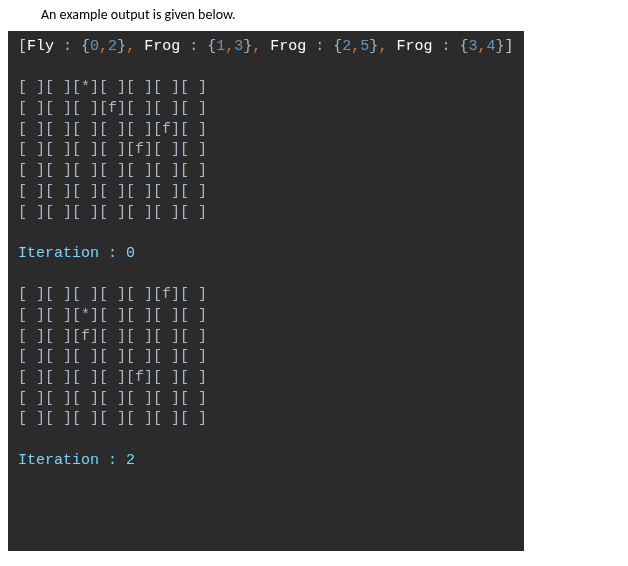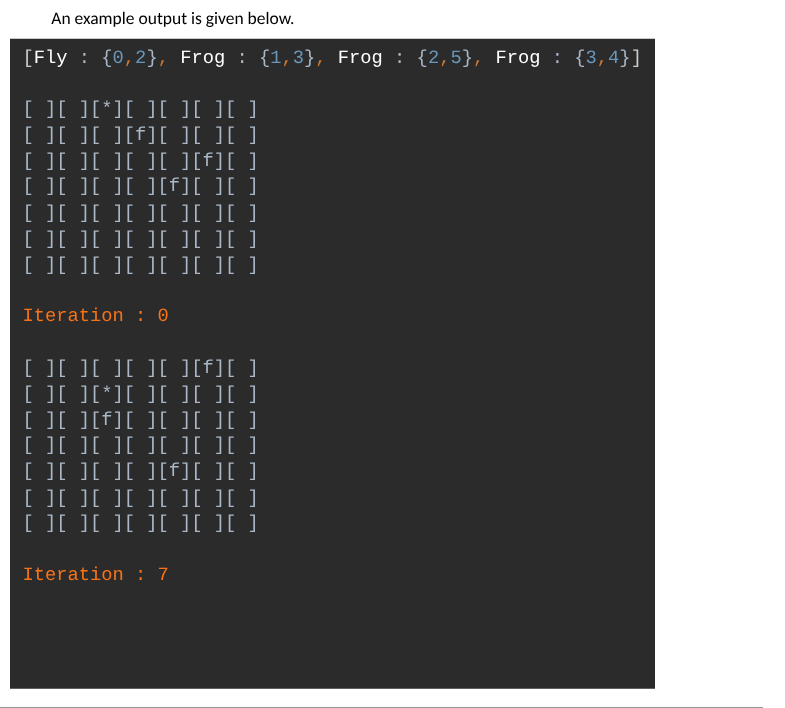--- a/index.html
+++ b/index.html
@@ -40,21 +40,21 @@
     .label { color: #ffffff; }
     .colon-sp { color: #a9b7c6; }
     .brace { color: #a9b7c6; }
     .num { color: #6897bb; }
     .comma { color: #cc7832; }
     .sep-comma { color: #cc7832; }
     .grid-line {
       color: #a9b7c6;
     }
     .iter-line {
-      color: #f97316;
+      color: #7dd3fc;
     }
     .blank-line {
       height: 1.38em;
     }
   </style>
 </head>
 <body>
 
 <div class="intro-text">An example output is given below.</div>
 
@@ -80,14 +80,14 @@
   <div class="line grid-line">[ ][ ][ ][ ][ ][f][ ]</div>
   <div class="line grid-line">[ ][ ][*][ ][ ][ ][ ]</div>
   <div class="line grid-line">[ ][ ][f][ ][ ][ ][ ]</div>
   <div class="line grid-line">[ ][ ][ ][ ][ ][ ][ ]</div>
   <div class="line grid-line">[ ][ ][ ][ ][f][ ][ ]</div>
   <div class="line grid-line">[ ][ ][ ][ ][ ][ ][ ]</div>
   <div class="line grid-line">[ ][ ][ ][ ][ ][ ][ ]</div>
 
   <div class="blank-line"></div>
 
-  <div class="line iter-line">Iteration : 7</div>
+  <div class="line iter-line">Iteration : 2</div>
 </div>
 
 </body></html>

